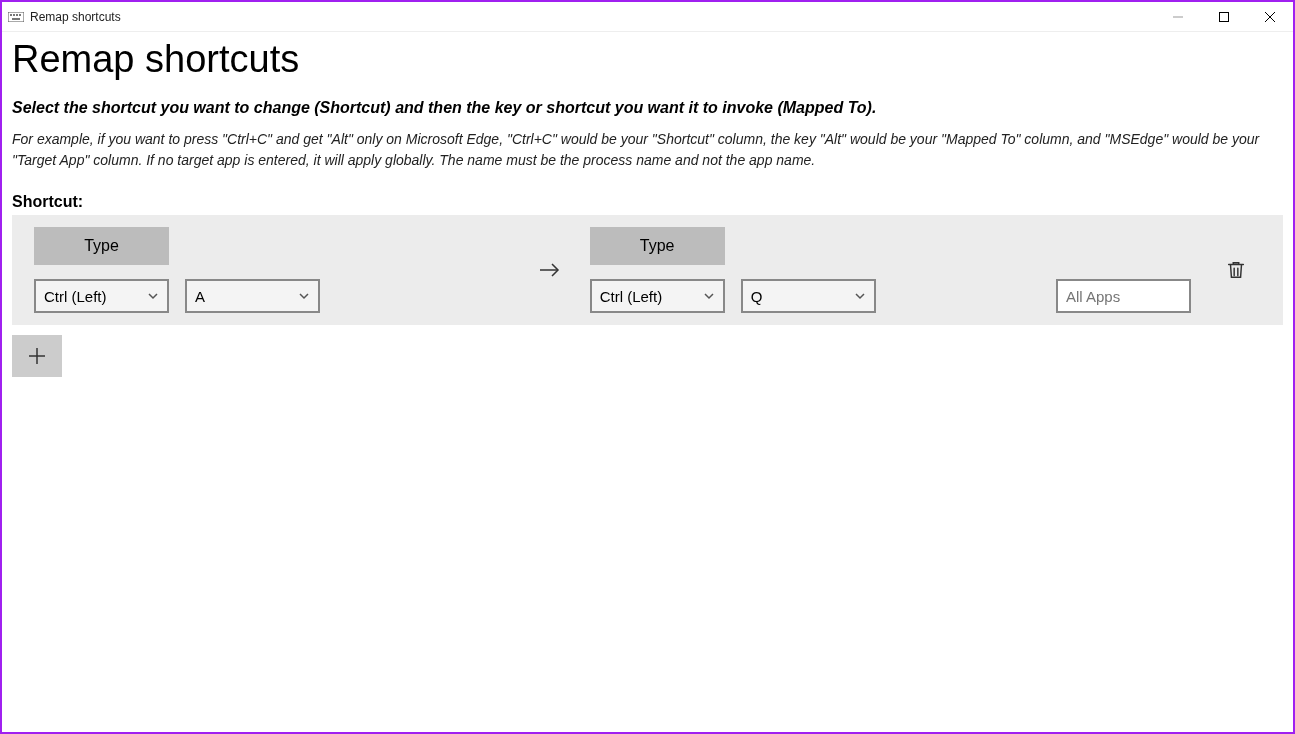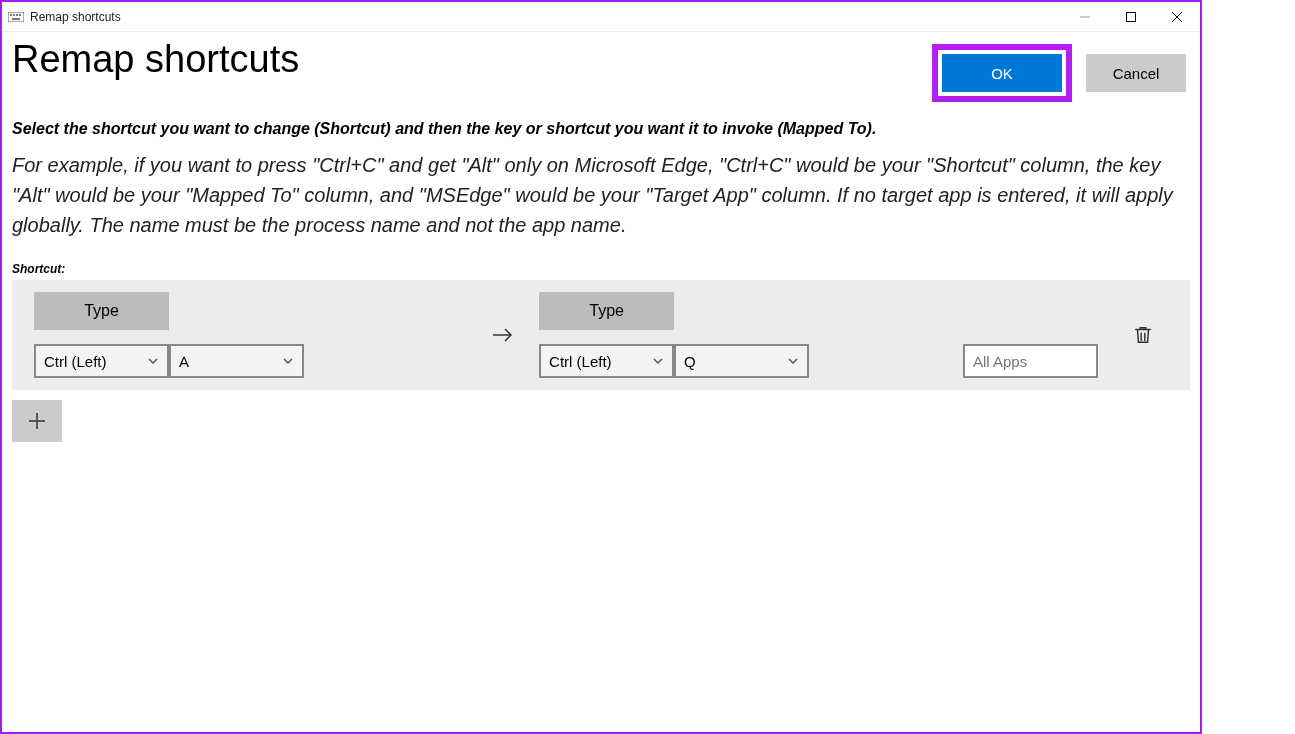--- a/index.html
+++ b/index.html
@@ -7,21 +7,21 @@
     margin: 0;
     font-family: "Segoe UI", Arial, sans-serif;
     font-size: 14px;
     color: #000;
     background: #fff;
     width: 1295px;
     height: 734px;
     overflow: hidden;
   }
   .window {
-    width: 1202px;
+    width: 1295px;
     height: 734px;
     border: 2px solid #a020f0;
     background: #fff;
     display: flex;
     flex-direction: column;
     justify-content: flex-end;
   }
   
   .titlebar {
     height: 30px;
@@ -102,32 +102,31 @@
     margin-bottom: 10px;
   }
   .instr-line1 {
     font-weight: 600;
     font-size: 16px;
     margin-bottom: 12px;
     font-style: italic;
   }
   .instr-line2 {
     font-style: italic;
-    font-size: 20px;
+    font-size: 14px;
     color: #222;
     line-height: 1.5;
   }
   
   .columns-header {
     display: flex;
     font-weight: 700;
-    font-size: 12px;
+    font-size: 16px;
     margin-top: 22px;
     margin-bottom: 4px;
-    font-style: italic;
   }
   .col-shortcut { width: 480px; }
   .col-arrow    { width: 80px; }
   .col-mapped   { width: 470px; }
   .col-target   { flex: 1; }
   
   .mapping-row {
     background: #ececec;
     display: flex;
     align-items: center;
@@ -142,21 +141,21 @@
   .type-btn {
     width: 135px;
     height: 38px;
     background: #bcbcbc;
     border: none;
     font-size: 16px;
     cursor: pointer;
   }
   .selects-row {
     display: flex;
-    gap: 0;
+    gap: 16px;
   }
   .combo {
     width: 135px;
     height: 34px;
     border: 2px solid #888;
     background: #f4f4f4;
     display: flex;
     align-items: center;
     justify-content: space-between;
     padding: 0 8px;
@@ -245,26 +244,20 @@
           <line x1="0" y1="0" x2="10" y2="10" stroke="#000" stroke-width="1"></line>
           <line x1="10" y1="0" x2="0" y2="10" stroke="#000" stroke-width="1"></line>
         </svg>
     </div>
   </div>
 
   <div class="content">
 
     <div class="header-row">
       <h1 class="page-title">Remap shortcuts</h1>
-      <div class="action-buttons">
-        <span class="ok-highlight">
-          <button class="btn btn-primary">OK</button>
-        </span>
-        <button class="btn btn-secondary">Cancel</button>
-      </div>
     </div>
 
     <div class="instructions">
       <div class="instr-line1">Select the shortcut you want to change (Shortcut) and then the key or shortcut you want it to invoke (Mapped To).</div>
       <div class="instr-line2">For example, if you want to press "Ctrl+C" and get "Alt" only on Microsoft Edge, "Ctrl+C" would be your "Shortcut" column, the key "Alt" would be your "Mapped To" column, and "MSEdge" would be your "Target App" column. If no target app is entered, it will apply globally. The name must be the process name and not the app name.</div>
     </div>
 
     <div class="columns-header">
       <div class="col-shortcut">Shortcut:</div>
       <div class="col-arrow"></div>

